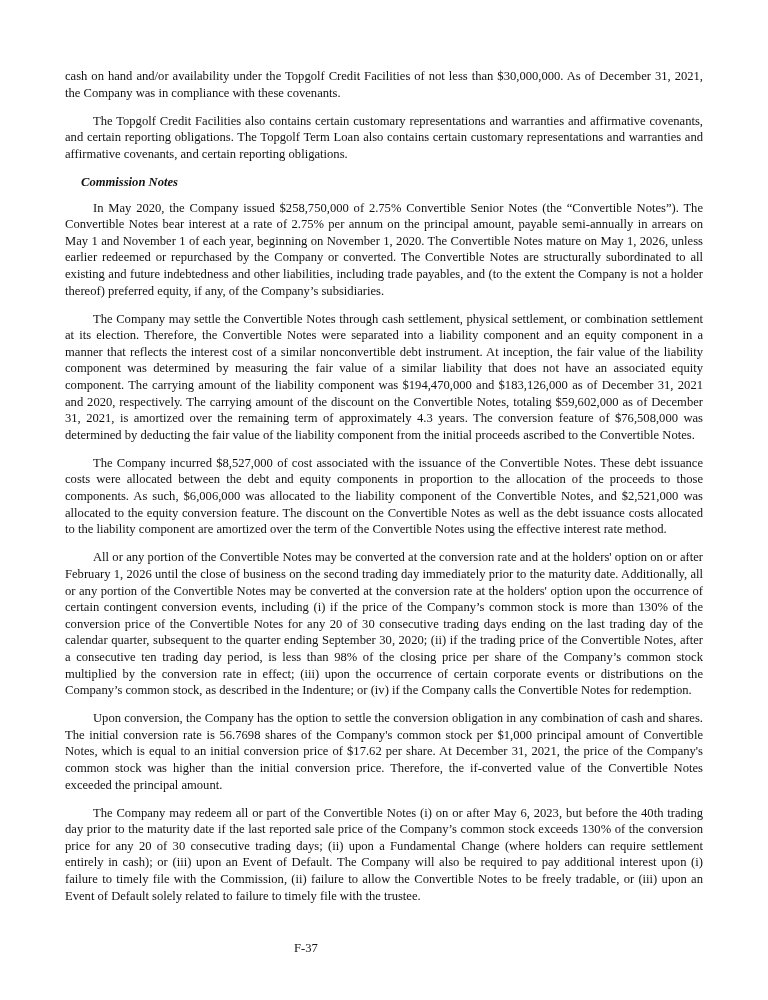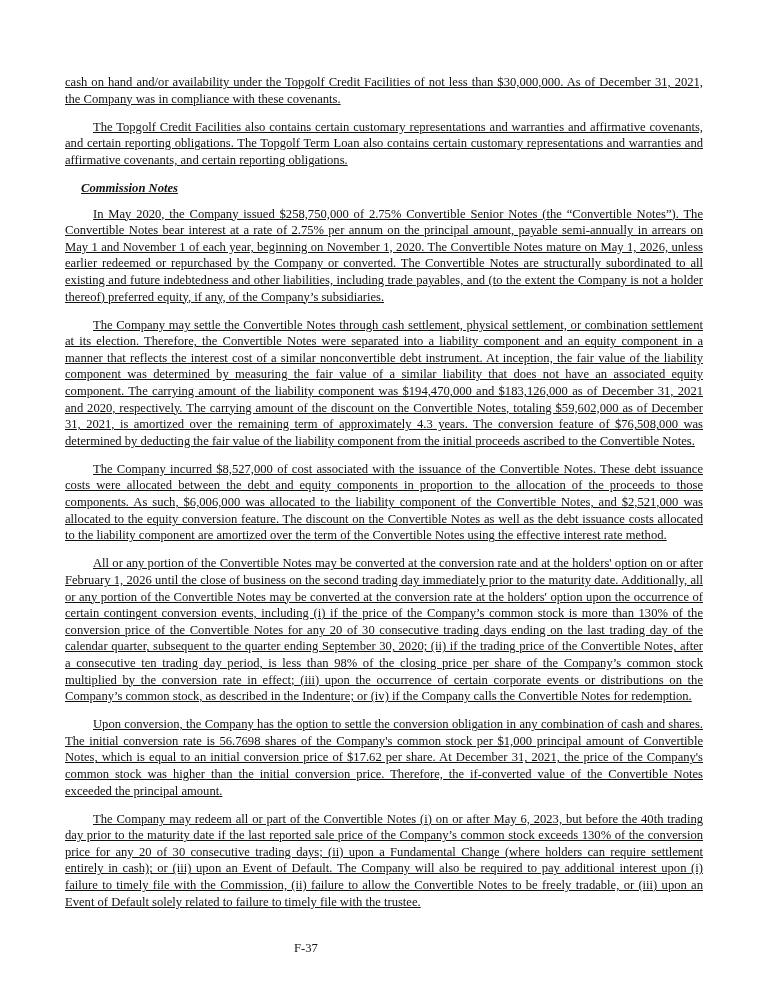--- a/index.html
+++ b/index.html
@@ -11,25 +11,24 @@
       width: 768px;
       height: 1000px;
       position: relative;
       overflow: hidden;
       font-family: "Liberation Serif", "DejaVu Serif", serif;
       color: #111111;
     }
     .page {
       position: absolute;
       left: 65px;
-      top: 74px;
+      top: 68px;
       width: 638px;
       font-size: 12.6px;
       line-height: 16.6px;
-      text-decoration: underline;
     }
     .para {
       margin: 0 0 11.5px 0;
       text-align: justify;
       text-indent: 28px;
     }
     .para.noindent {
       text-indent: 0;
     }
     .heading {

